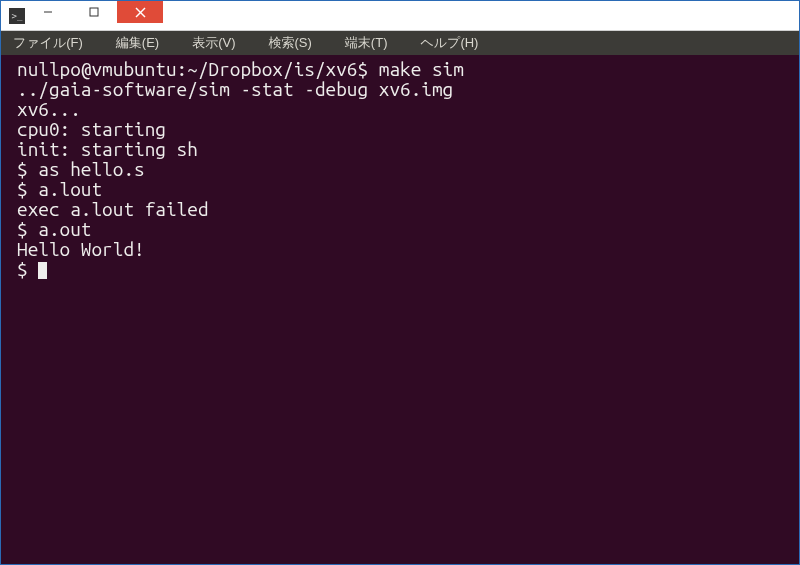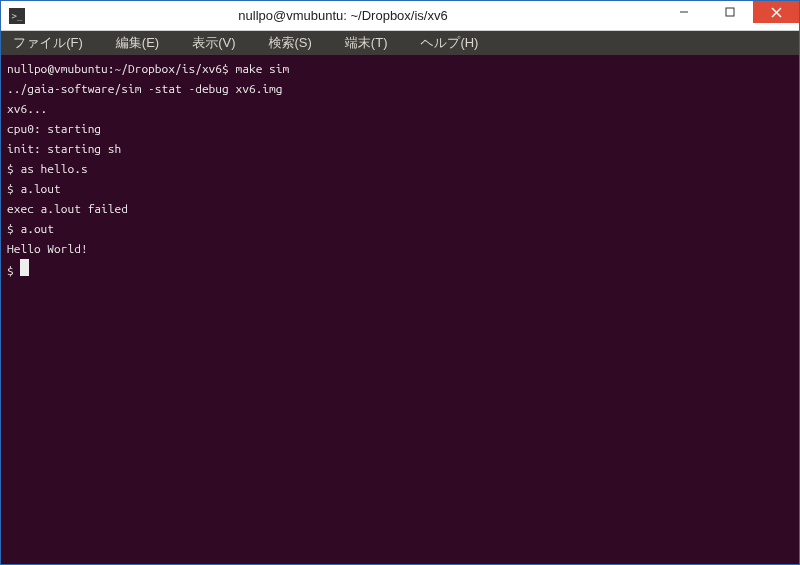--- a/index.html
+++ b/index.html
@@ -79,23 +79,23 @@
       gap: 21px;
     }
     .menu-item {
       color: #d9d7cf;
       font-size: 13px;
       padding: 2px 6px;
     }
     .terminal-body {
       flex: 1;
       background: #300a24;
-      padding: 4px 6px;
+      padding: 4px 16px;
       font-family: "Ubuntu Mono", "DejaVu Sans Mono", "Consolas", monospace;
-      font-size: 12px;
+      font-size: 19px;
       line-height: 20px;
       color: #eeeeec;
       white-space: pre;
       overflow: hidden;
     }
     .prompt-user {
       color: #eeeeec;
     }
     .term-line {
       min-height: 20px;
@@ -108,21 +108,20 @@
       vertical-align: text-bottom;
       margin-bottom: 1px;
     }
   </style>
 </head>
 <body>
 
 <div class="window">
   <div class="titlebar">
     <div class="titlebar-icon">&gt;_</div>
-    <div class="titlebar-title">nullpo@vmubuntu: ~/Dropbox/is/xv6</div>
     <div class="window-controls">
       <div class="win-btn minimize">
         <svg width="10" height="10" viewBox="0 0 10 10">
           <line x1="1" y1="5" x2="9" y2="5" stroke="#333" stroke-width="1"></line>
         </svg>
       </div>
       <div class="win-btn maximize">
         <svg width="10" height="10" viewBox="0 0 10 10">
           <rect x="1" y="1" width="8" height="8" fill="none" stroke="#333" stroke-width="1"></rect>
         </svg>

